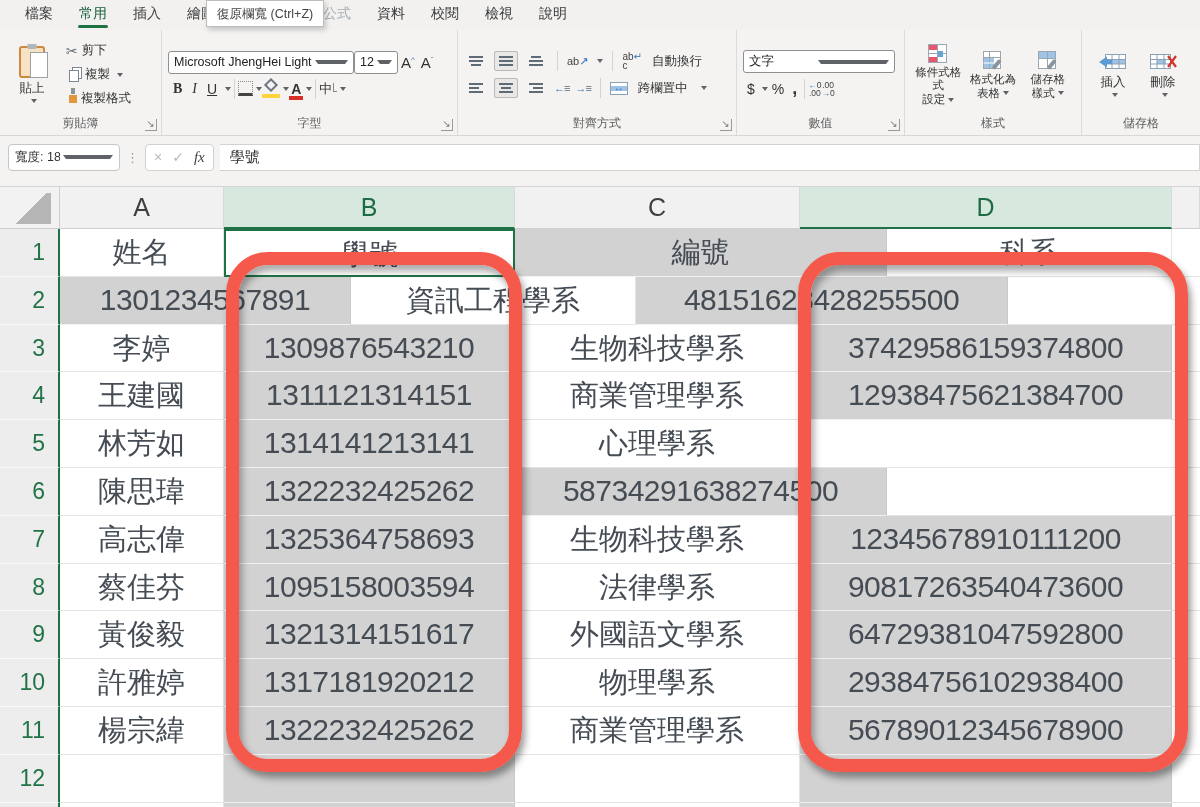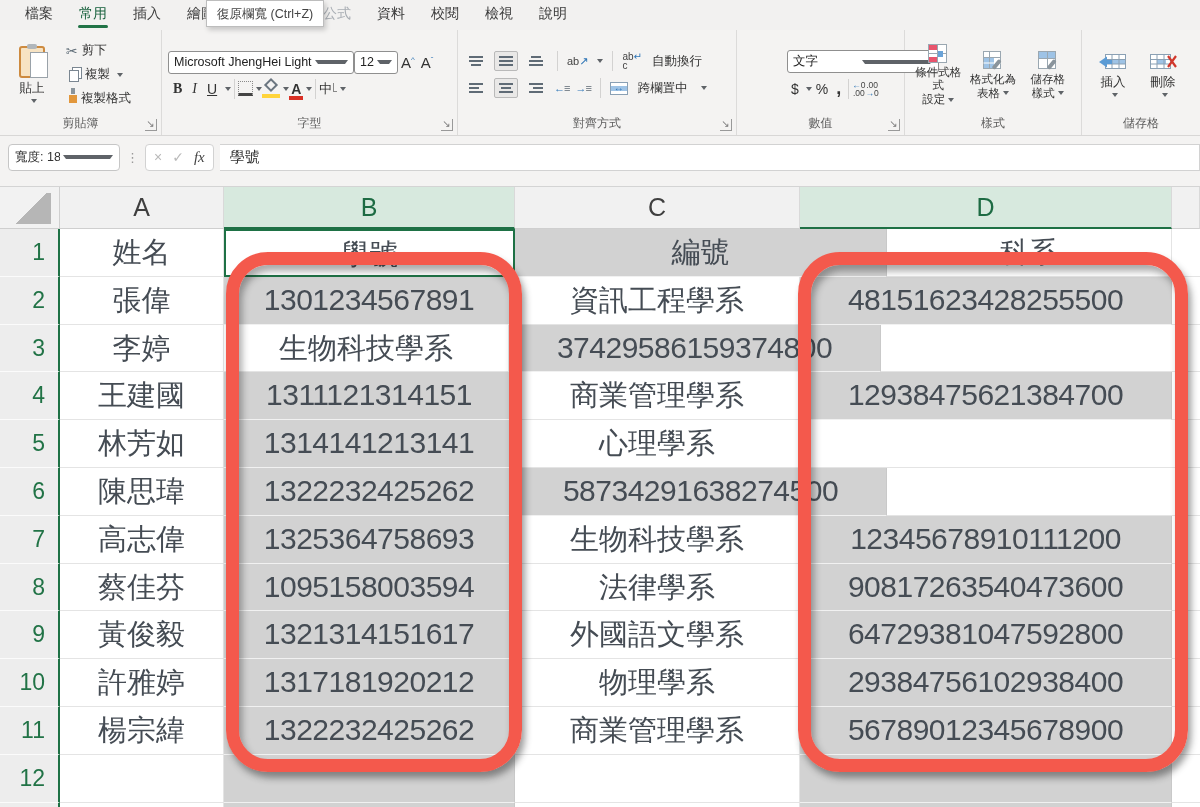--- a/index.html
+++ b/index.html
@@ -74,21 +74,21 @@
   .orient b { color:#2e75b6; font-weight:normal; }
   .indent { font-size:11px; color:#5f6b76; letter-spacing:-1px; }
   .indent b { color:#2e75b6; font-weight:normal; }
   .wrapic { font-size:10px; color:#444; line-height:9px; }
   .wrapic b { color:#2e75b6; font-weight:normal; }
   .mergeic { width:18px; height:13px; border:1px solid #8aa0b4; background:linear-gradient(#fff 23%, #9ec3e6 23%, #9ec3e6 77%, #fff 77%); position:relative; }
   .mergeic::after { content:"↔"; position:absolute; left:3px; top:-1px; font-size:10px; color:#2e75b6; }
 
   
   .g-num { width:168px; }
-  .numrows { display:flex; flex-direction:column; gap:5px; width:100%;margin-left:44px; }
+  .numrows { display:flex; flex-direction:column; gap:5px; width:100%; }
   .numfmt { width:152px; }
   .numfmt span { flex:1; }
   .nbtn { font-size:14px; color:#333; padding:0 4px; }
   .comma { font-size:18px; font-weight:bold; }
   .decic { font-size:8.5px; color:#444; line-height:8px; text-align:center; }
   .decic b { color:#2e75b6; font-weight:normal; }
 
   
   .g-styles { width:177px; }
   .stylebtn { display:flex; flex-direction:column; align-items:center; width:56px; font-size:11.5px; line-height:13px; color:#333; text-align:center; gap:1px; }
@@ -393,29 +393,29 @@
       <div class="rn">1</div>
       <div class="cell cA">姓名</div>
       <div class="cell cB activecell">學號</div>
       <div class="cell cD gray">編號</div>
       <div class="cell cC">科系</div>
       <div class="cell cE"></div>
     </div>
 
     <div class="r">
       <div class="rn">2</div>
-      <div class="cell cA">張偉</div>
       <div class="cell cB gray num">1301234567891</div>
       <div class="cell cC">資訊工程學系</div>
       <div class="cell cD gray num">48151623428255500</div>
       <div class="cell cE"></div>
     </div>
     <div class="r">
       <div class="rn">3</div>
       <div class="cell cA">李婷</div>
+      <div class="cell cB gray num">1309876543210</div>
       <div class="cell cC">生物科技學系</div>
       <div class="cell cD gray num">37429586159374800</div>
       <div class="cell cE"></div>
     </div>
     <div class="r">
       <div class="rn">4</div>
       <div class="cell cA">王建國</div>
       <div class="cell cB gray num">1311121314151</div>
       <div class="cell cC">商業管理學系</div>
       <div class="cell cD gray num">12938475621384700</div>

